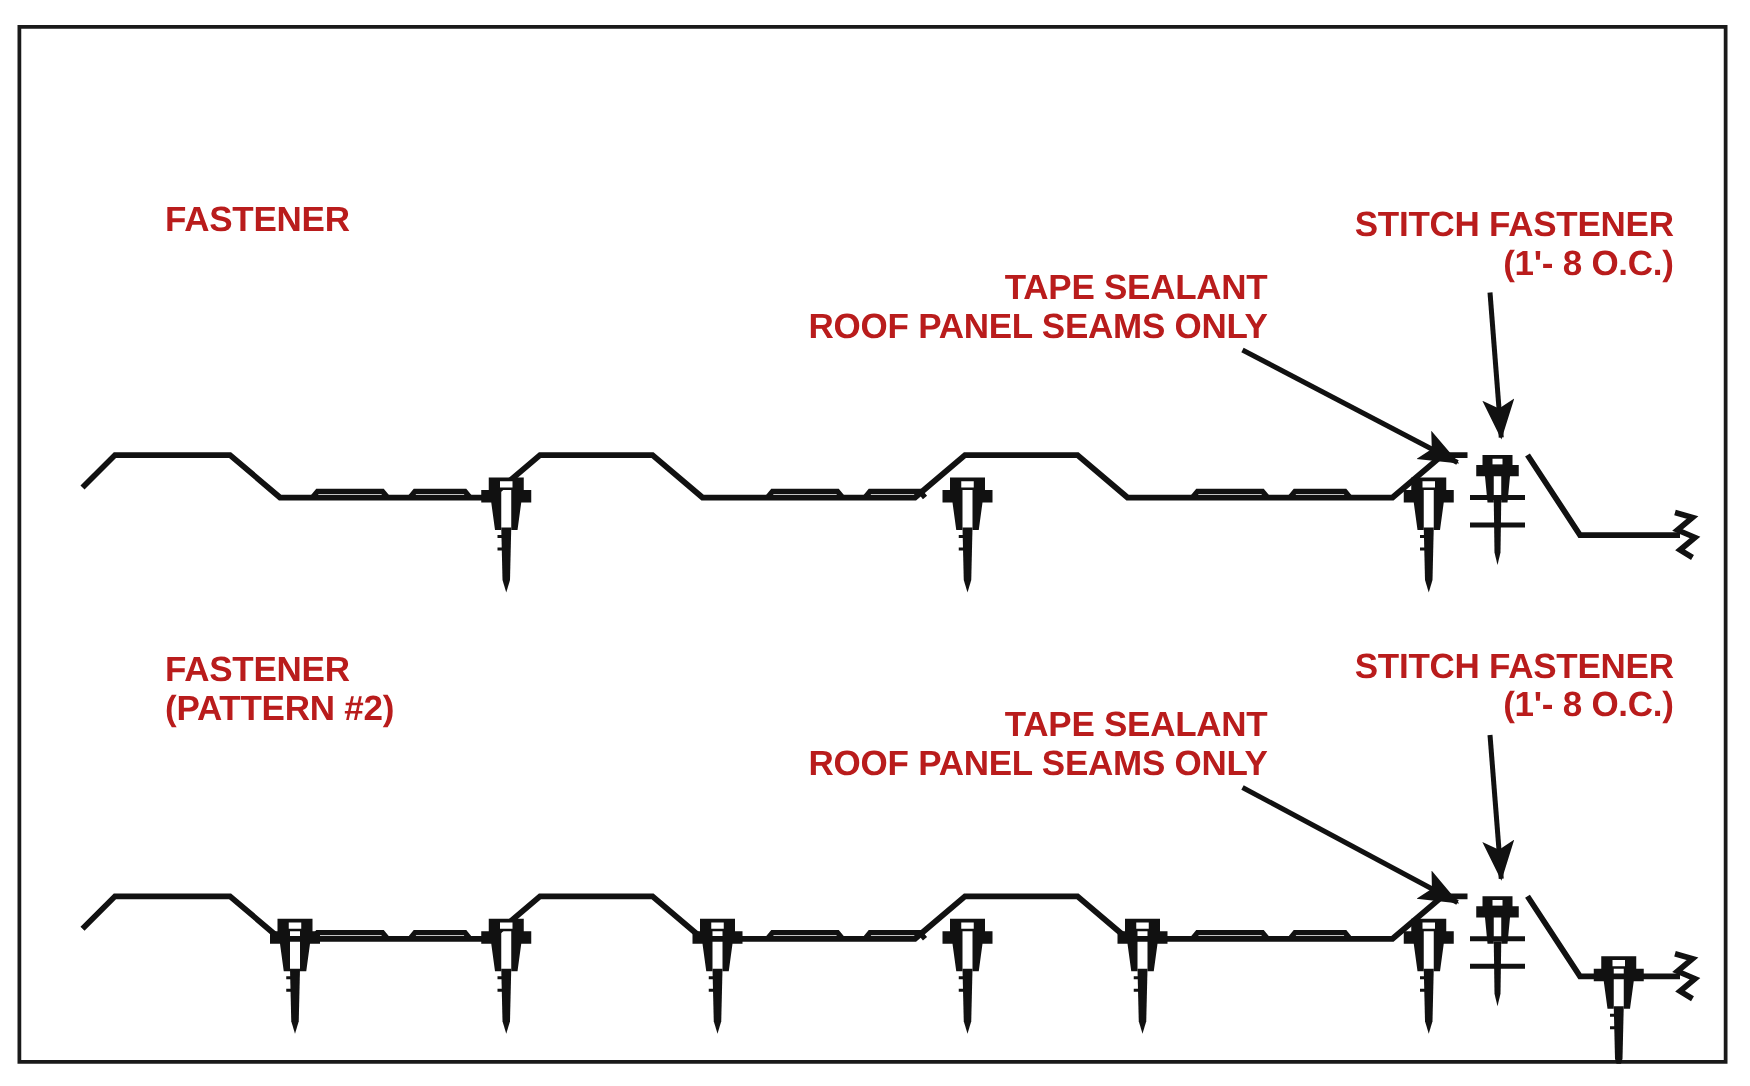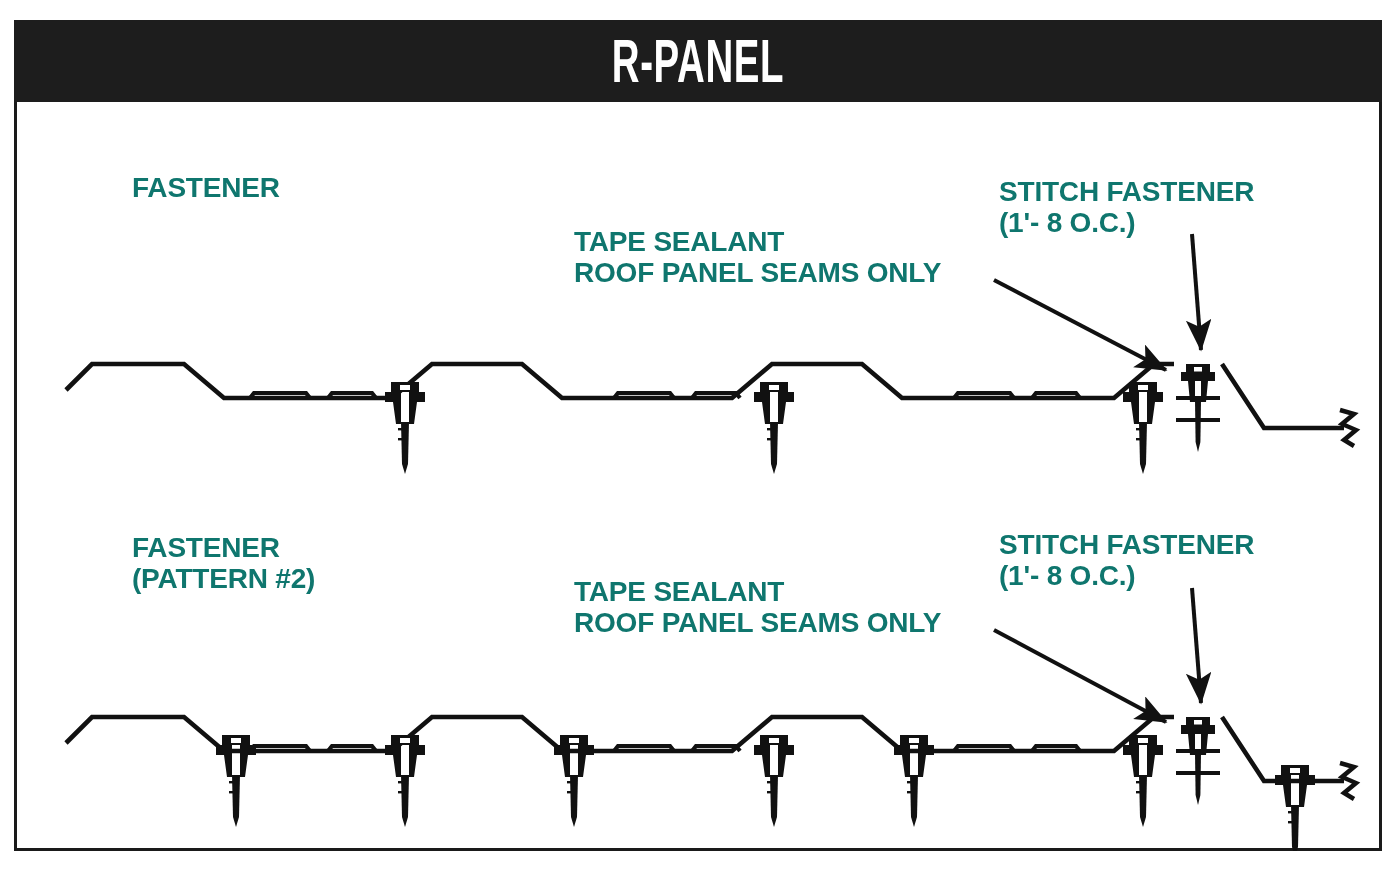--- a/index.html
+++ b/index.html
@@ -66,44 +66,40 @@
     width: 1368px;
     height: 749px;
     display: block;
   }
   .lbl {
     position: absolute;
     font-family: "Liberation Sans", sans-serif;
     font-weight: bold;
     font-size: 28px;
     line-height: 1.12;
-    color: #0f766e;
+    color: #b91c1c;
     white-space: nowrap;
     letter-spacing: -0.2px;
-    margin-top: 12px;
-  }
-  .lbl.center { text-align: left; }
+  }
+  .lbl.center { text-align: right; }
   .lbl .l2 { display: block; }
   .lbl-fastener-1 { left: 118px; top: 58px; }
   .lbl-fastener-2 { left: 118px; top: 418px; }
   .lbl-tape-1 { left: 560px; top: 112px; width: 440px; text-align: center; }
   .lbl-tape-2 { left: 560px; top: 462px; width: 440px; text-align: center; }
   .lbl-stitch-1 { left: 985px; top: 62px; width: 340px; text-align: center; }
   .lbl-stitch-2 { left: 985px; top: 415px; width: 340px; text-align: center; }
 </style>
 </head>
 <body>
 
 <div id="sheet">
 
   <div class="frame"></div>
 
-  <div class="titlebar">
-    <div class="titlebar-text">R-PANEL</div>
-  </div>
 
   <div class="canvas">
 
     <svg class="draw" viewBox="0 0 1368 749" xmlns="http://www.w3.org/2000/svg">
       <defs>
 
         <g id="fastener">
 
           <path d="M -14 -16 L 14 -16 L 14 -6 L 20 -6 L 20 4 L 12 4 L 9 26 L 4 26 L 4 -6 L -4 -6 L -4 26 L -9 26 L -12 4 L -20 4 L -20 -6 L -14 -6 Z" fill="#111111"></path>
 

